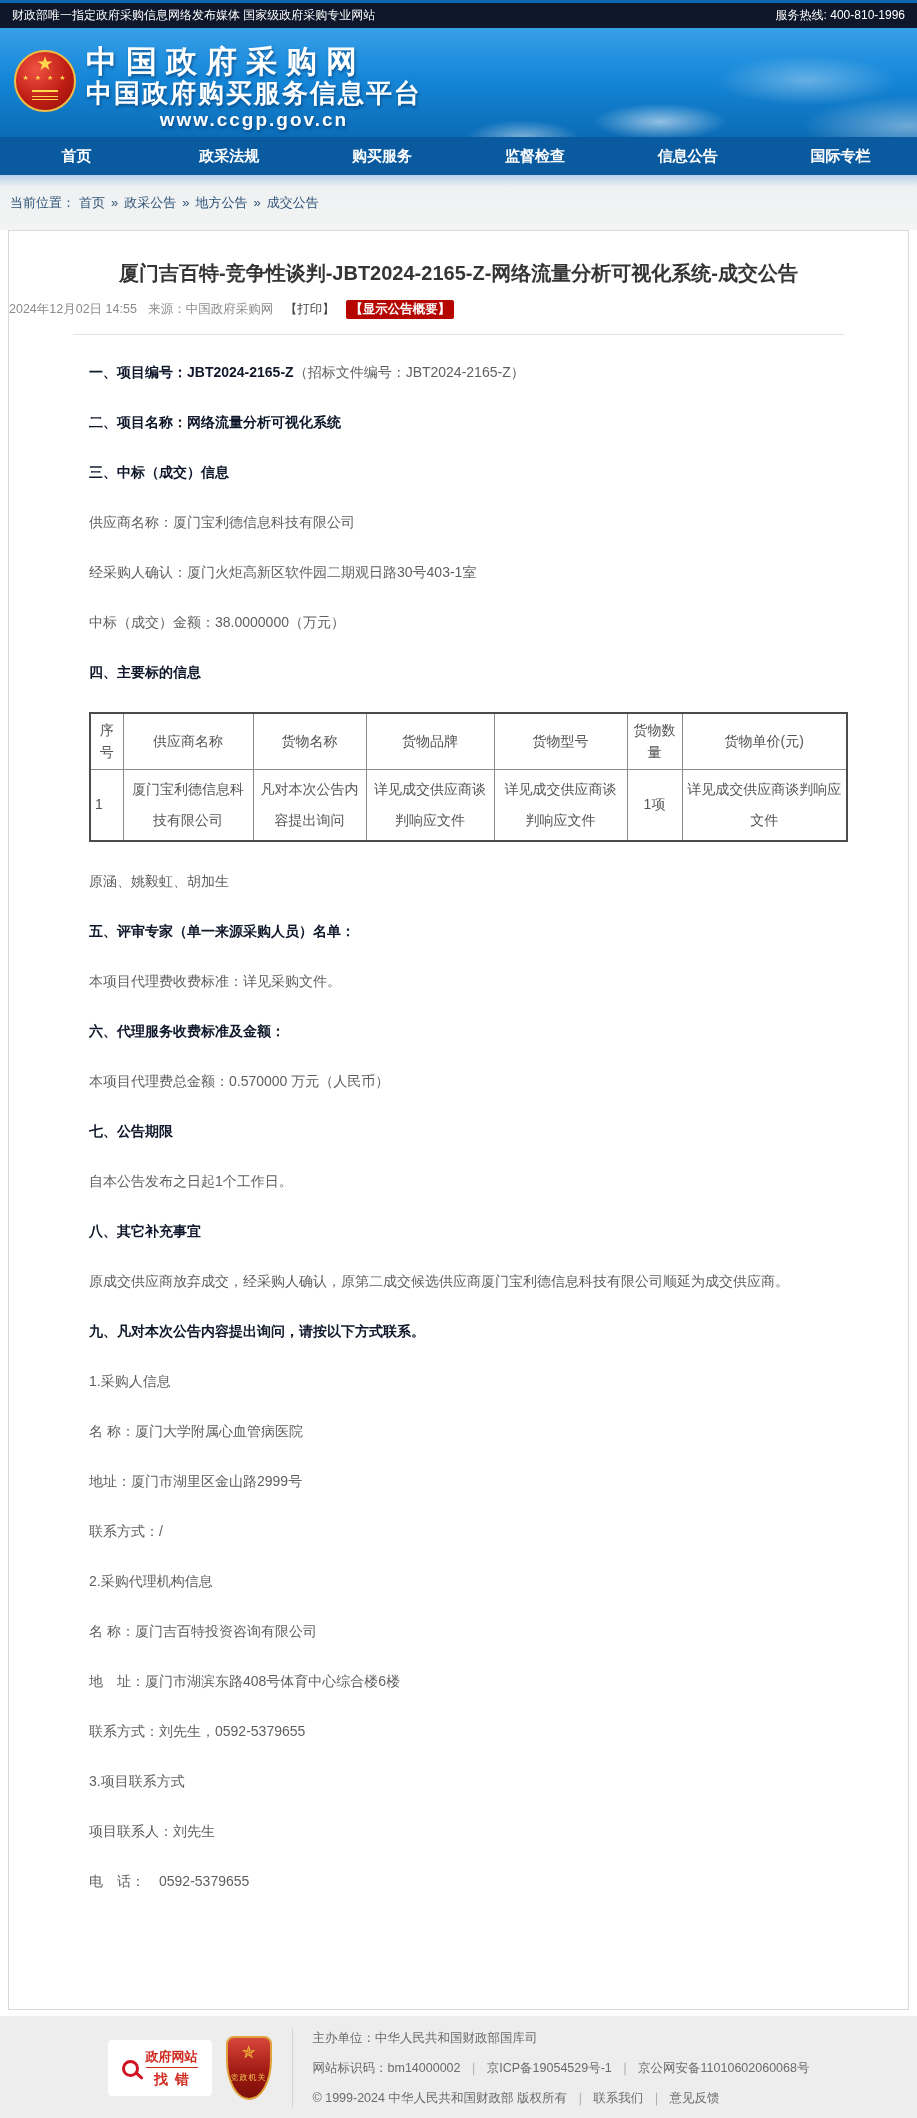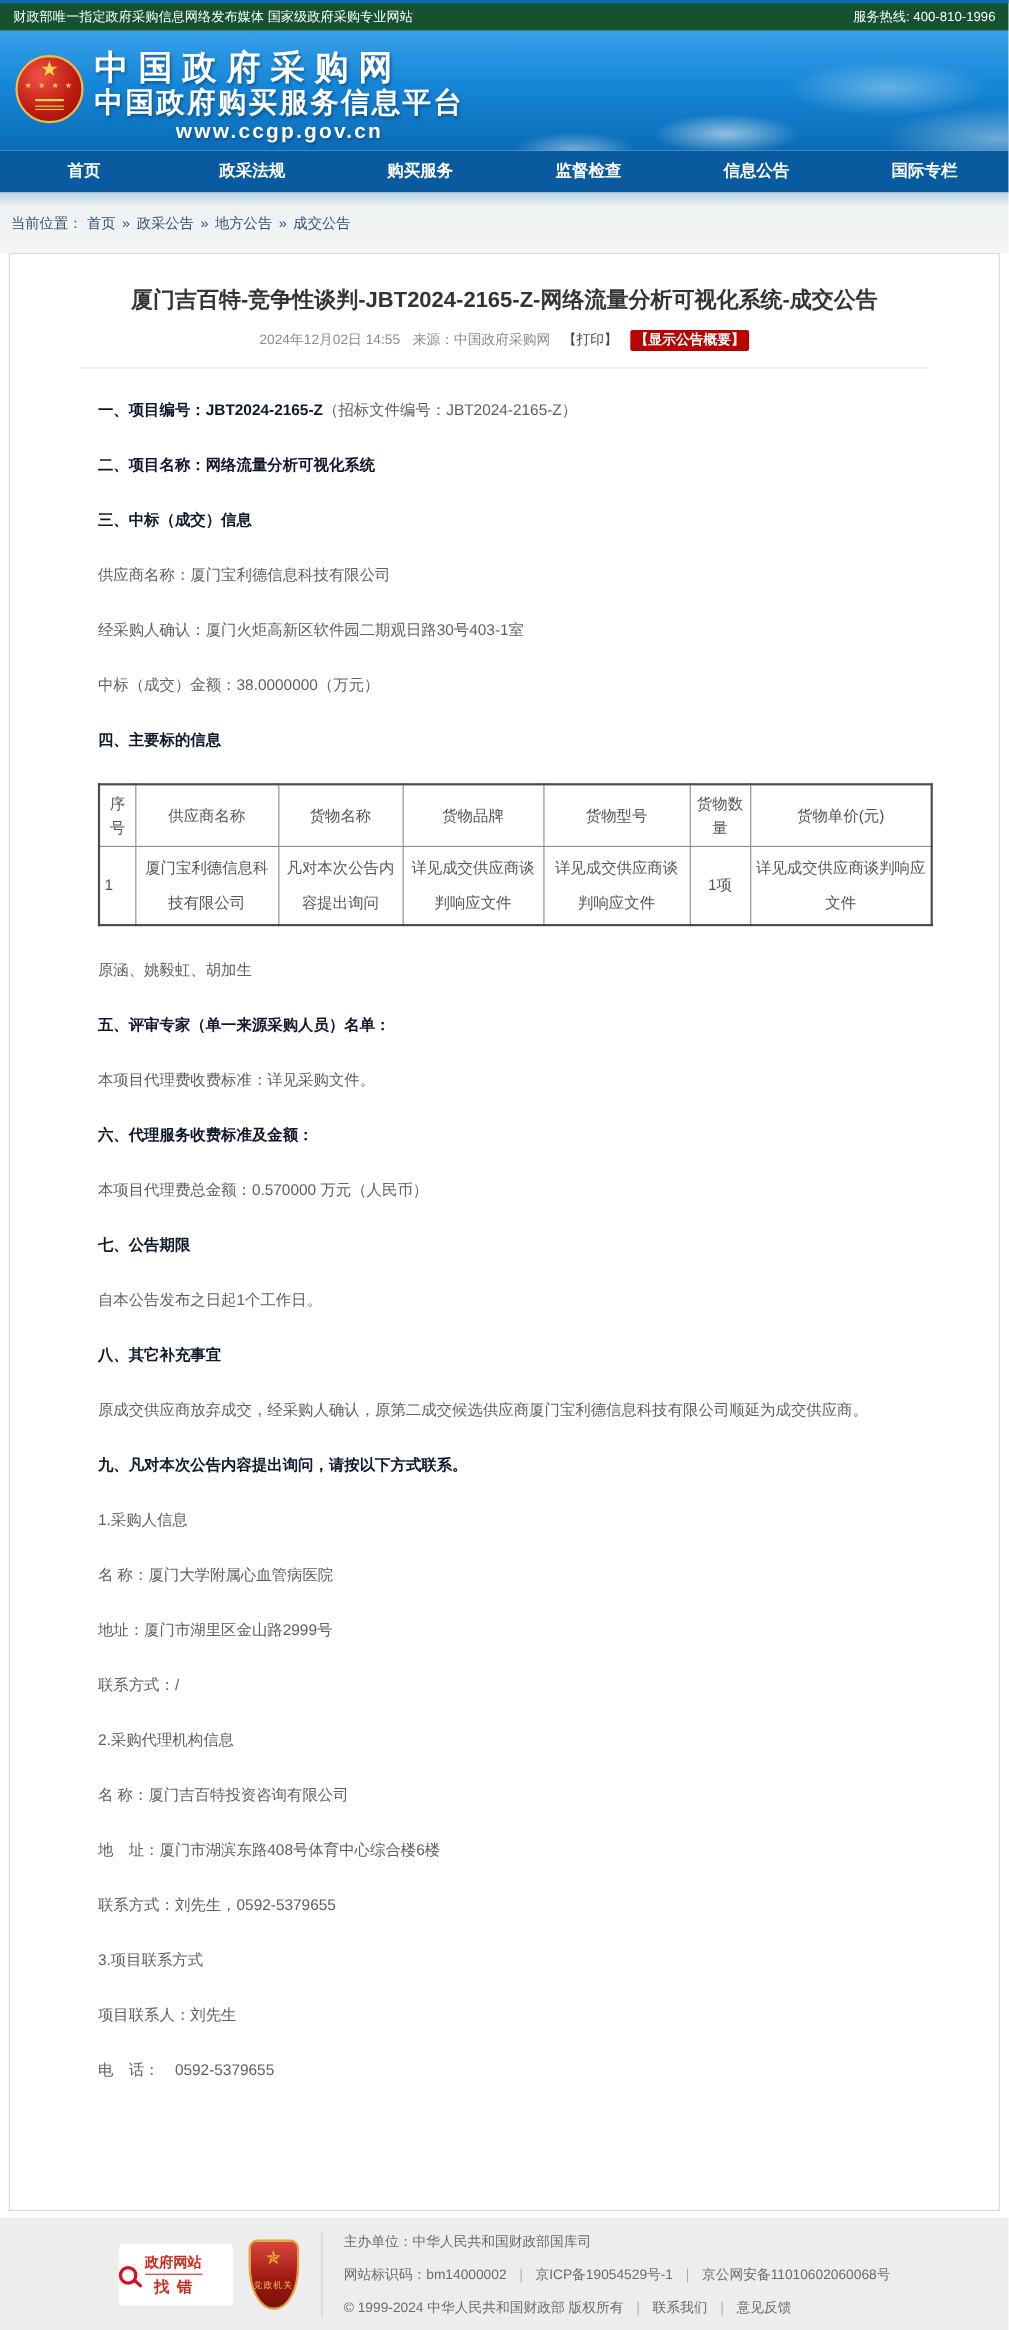--- a/index.html
+++ b/index.html
@@ -1,20 +1,20 @@
 <!DOCTYPE html>
 <html><head>
 <meta charset="utf-8">
 <style>
   * { box-sizing: border-box; }
   html,body { margin:0; padding:0; background:#fff; }
   body { width:917px; font-family:"Liberation Sans","DejaVu Sans",sans-serif; }
 
   
-  .topbar { height:28px; background:#14532d; border-top:3px solid #0a67b0;
+  .topbar { height:28px; background:#0f172a; border-top:3px solid #0a67b0;
     display:flex; justify-content:space-between; align-items:center;
     padding:0 12px; color:#fff; font-size:12px; }
 
   
   .header { height:109px; position:relative; overflow:hidden;
     background:linear-gradient(180deg,#38a0e9 0%,#1587d8 45%,#0b6cb6 100%); }
   .header::after { content:""; position:absolute; inset:0; pointer-events:none;
     background:
       radial-gradient(95px 26px at 72% 86%, rgba(255,255,255,.55), transparent 70%),
       radial-gradient(130px 36px at 88% 48%, rgba(255,255,255,.35), transparent 70%),
@@ -46,21 +46,21 @@
   .breadcrumb-band { height:55px; padding:0 10px; display:flex; align-items:center;
     background:linear-gradient(180deg,#b9d2e7 0,#eef1f2 12px,#f3f4f4 100%);
     font-size:13px; color:#2f5478; }
   .breadcrumb-band a, .crumb { color:#2f5478; text-decoration:none; margin:0 4px; cursor:pointer; }
   .crumb-sep { color:#2f5478; margin:0 2px; }
 
   
   .card { margin:0 8px; border:1px solid #d9d9d9; background:#fff; padding-bottom:88px; }
   .article-title { margin:28px 60px 0; text-align:center; font-size:20px;
     font-weight:bold; color:#343434; line-height:1.45; }
-  .article-meta { text-align:center; margin-top:13px; font-size:12.5px; color:#8b8b8b; }
+  .article-meta { text-align:left; margin-top:13px; font-size:12.5px; color:#8b8b8b; }
   .meta-print { color:#424242; margin-left:8px; cursor:pointer; }
   .meta-summary { background:#b50600; color:#fff; font-weight:bold; padding:2px 4px 3px;
     margin-left:8px; border-radius:2px; cursor:pointer; }
   .divider { border:none; border-top:1px solid #e3e3e3; margin:16px 64px 0; }
 
   .body-content { padding:27px 68px 0 80px; font-size:14px; color:#5f5f5f; }
   .body-content p { margin:0 0 29px; line-height:21px; }
   .p-bold { font-weight:bold; color:#0f172a; }
 
   
@@ -70,21 +70,21 @@
     text-align:center; padding:3px 4px; vertical-align:middle; word-break:break-all; }
   .info-table th { height:56px; line-height:22px; }
   .info-table td { height:72px; line-height:31px; }
   .info-table td.cell-idx { text-align:left; }
 
   
   .footer { height:104px; background:#ededed; margin-top:6px;
     display:flex; align-items:center; justify-content:center; gap:20px; }
   .badges { display:flex; align-items:center; gap:14px; }
   .badge-find-error { width:104px; height:56px; background:#fff; border-radius:4px;
-    display:flex; align-items:center; gap:7px; cursor:pointer; }
+    display:flex; align-items:center; justify-content:center; gap:7px; cursor:pointer; }
   .mag { width:17px; height:17px; border:3px solid #cf1322; border-radius:50%; position:relative; }
   .mag::after { content:""; position:absolute; width:10px; height:3px; background:#cf1322;
     transform:rotate(42deg); right:-8px; bottom:-3px; border-radius:2px; }
   .bfe-text { color:#d02a20; font-weight:bold; text-align:center; }
   .bfe-top { font-size:13px; line-height:16px; border-bottom:1px solid #d02a20; padding-bottom:2px; }
   .bfe-bottom { font-size:14px; line-height:18px; letter-spacing:7px; padding-left:7px; margin-top:2px; }
   .badge-shield { width:46px; height:64px; cursor:pointer; position:relative;
     background:linear-gradient(180deg,#d8463a,#9c1710 60%,#7c0f0a);
     border:2px solid #dfa23c; border-radius:8px 8px 50% 50% / 8px 8px 62% 62%;
     display:flex; flex-direction:column; align-items:center; }

